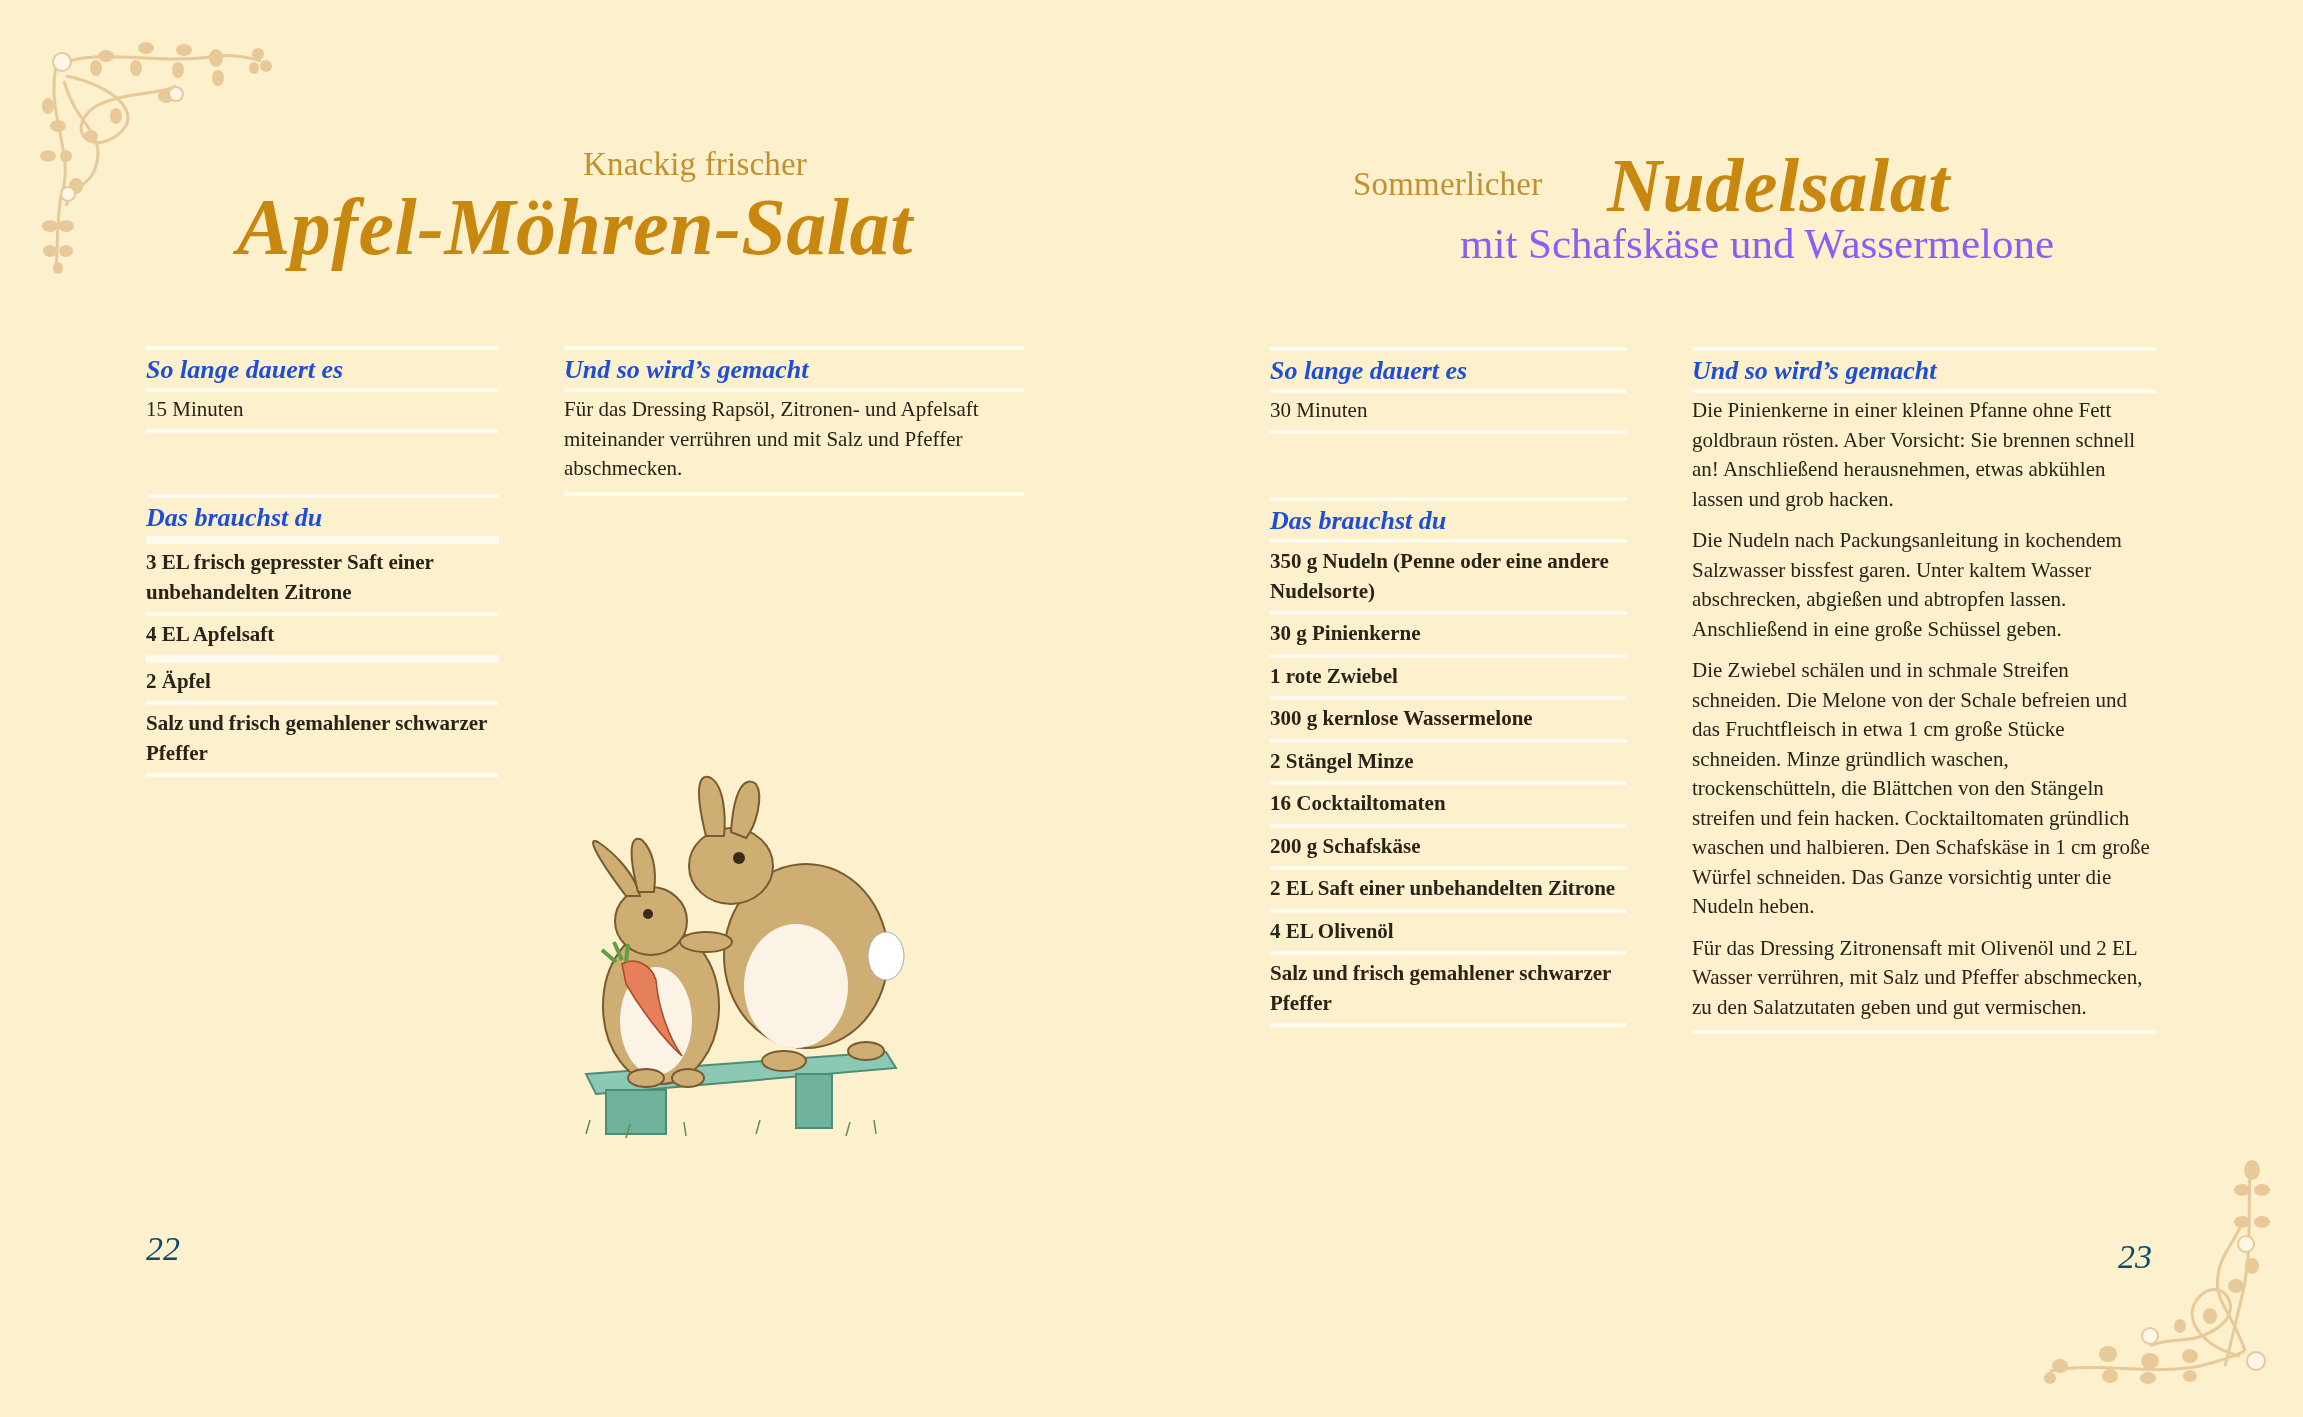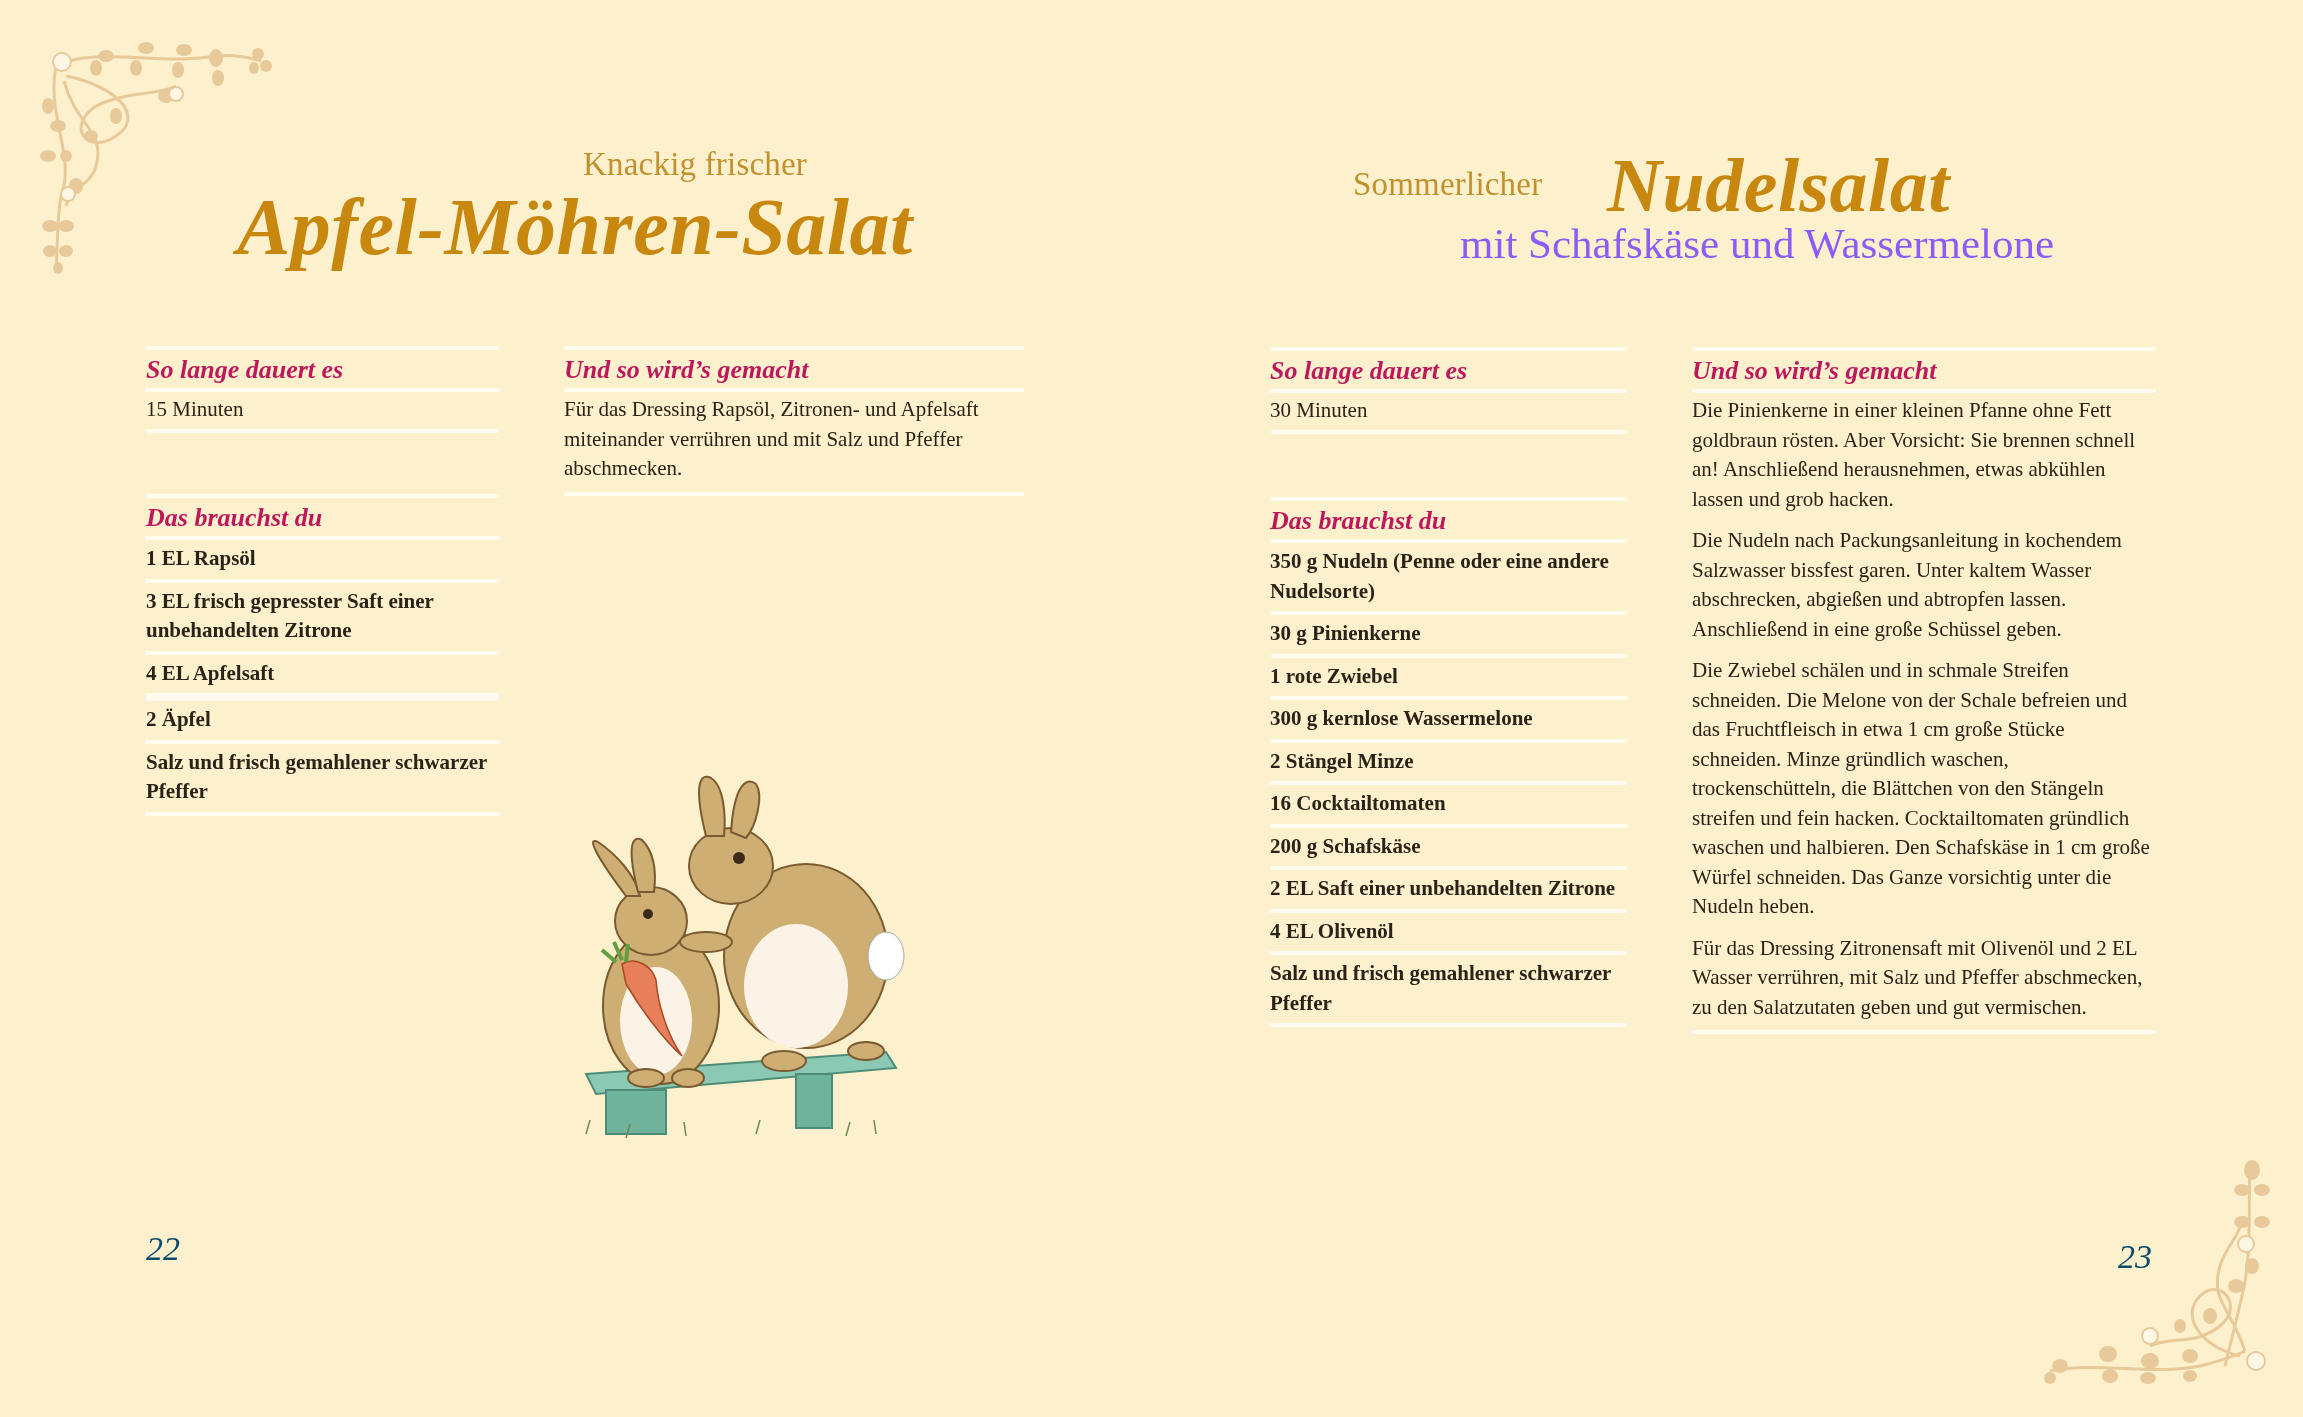--- a/index.html
+++ b/index.html
@@ -37,21 +37,21 @@
   .col { position: absolute; }
   .rule {
     height: 4px;
     background: #FFFBEE;
     width: 100%;
   }
   .sec-head {
     font-size: 26px;
     font-style: italic;
     font-weight: bold;
-    color: #be185d;
+    color: #1d4ed8;
     line-height: 36px;
     padding: 2px 0 0 0;
   }
   .line-text {
     font-size: 21px;
     line-height: 29.5px;
     padding: 3px 0 4px 0;
   }
   .ing-row {
     font-size: 21px;
@@ -130,21 +130,20 @@
     <div class="sec-head">So lange dauert es</div>
     <div class="rule"></div>
     <div class="line-text">15 Minuten</div>
     <div class="rule"></div>
   </div>
 
   <div class="col" style="left:146px;top:494px;width:353px;">
     <div class="rule"></div>
     <div class="sec-head">Das brauchst du</div>
     <div class="rule"></div>
-    <div class="ing-row">1 EL Rapsöl</div>
     <div class="rule"></div>
     <div class="ing-row">3 EL frisch gepresster Saft einer unbehandelten Zitrone</div>
     <div class="rule"></div>
     <div class="ing-row">4 EL Apfelsaft</div>
     <div class="rule"></div>
     <div class="rule"></div>
     <div class="ing-row">2 Äpfel</div>
     <div class="rule"></div>
     <div class="ing-row">Salz und frisch gemahlener schwarzer Pfeffer</div>
     <div class="rule"></div>

